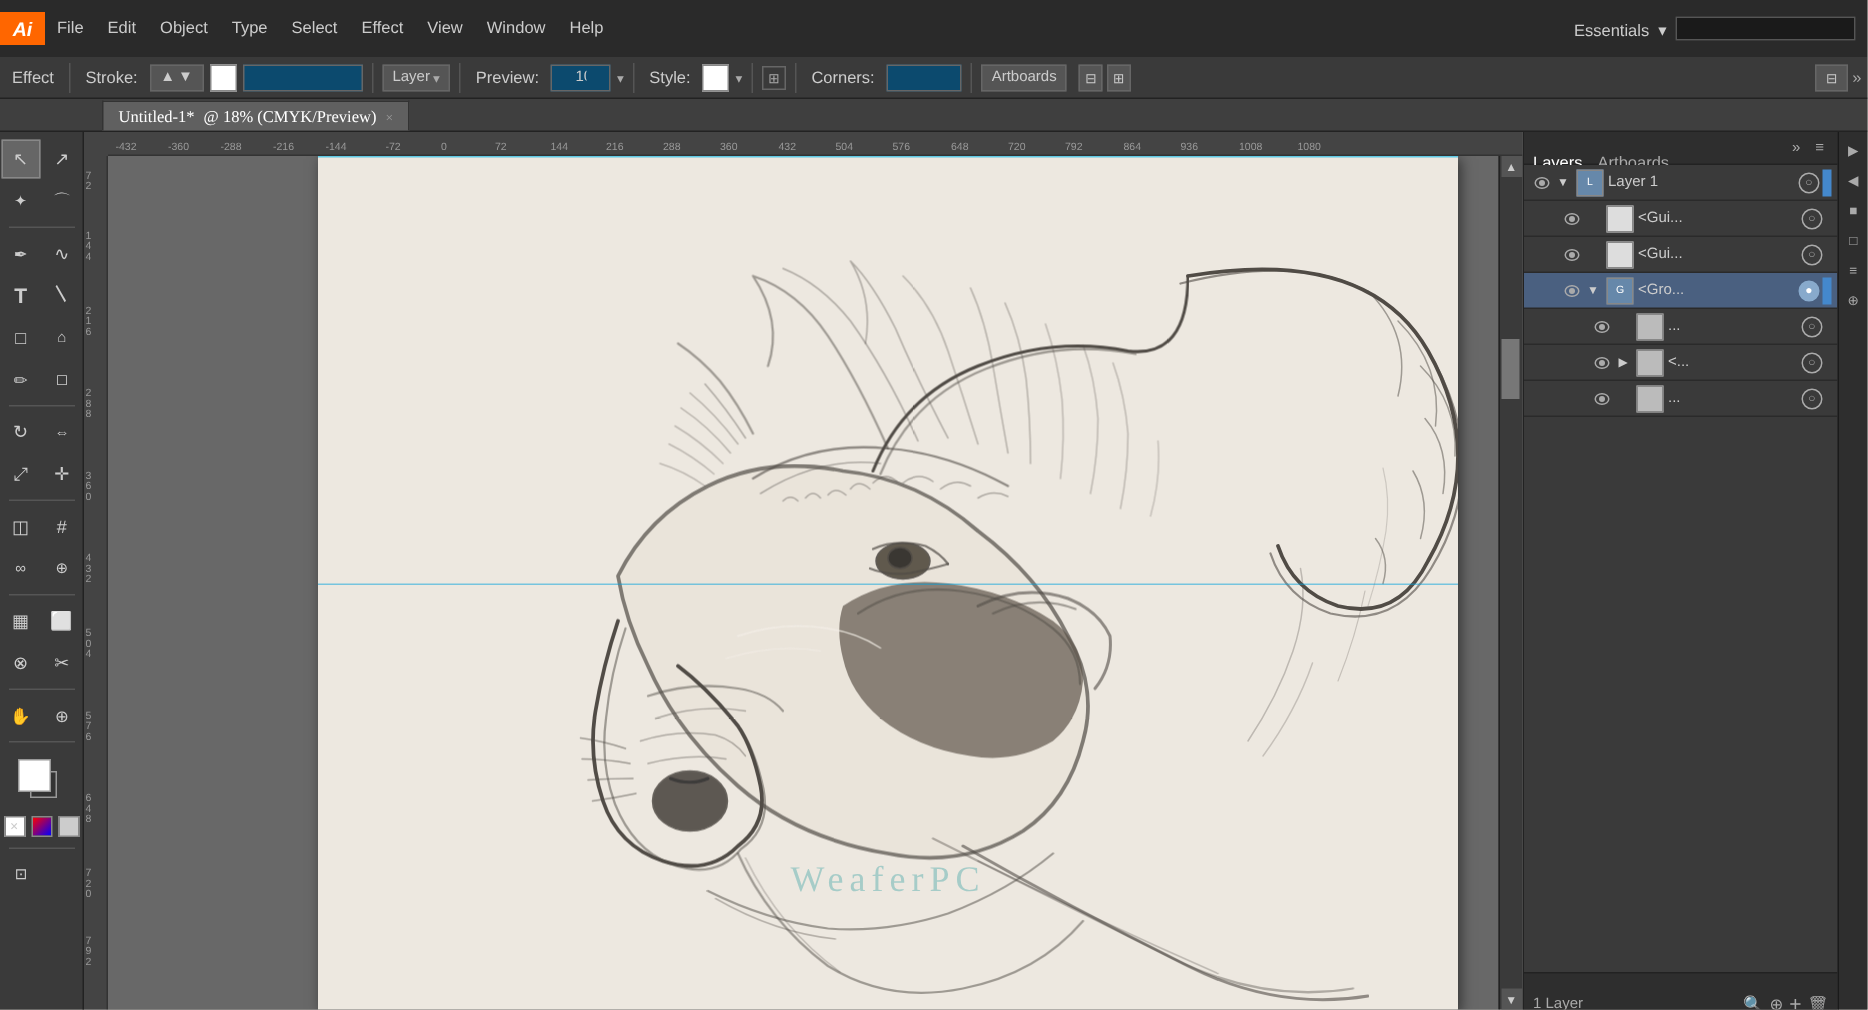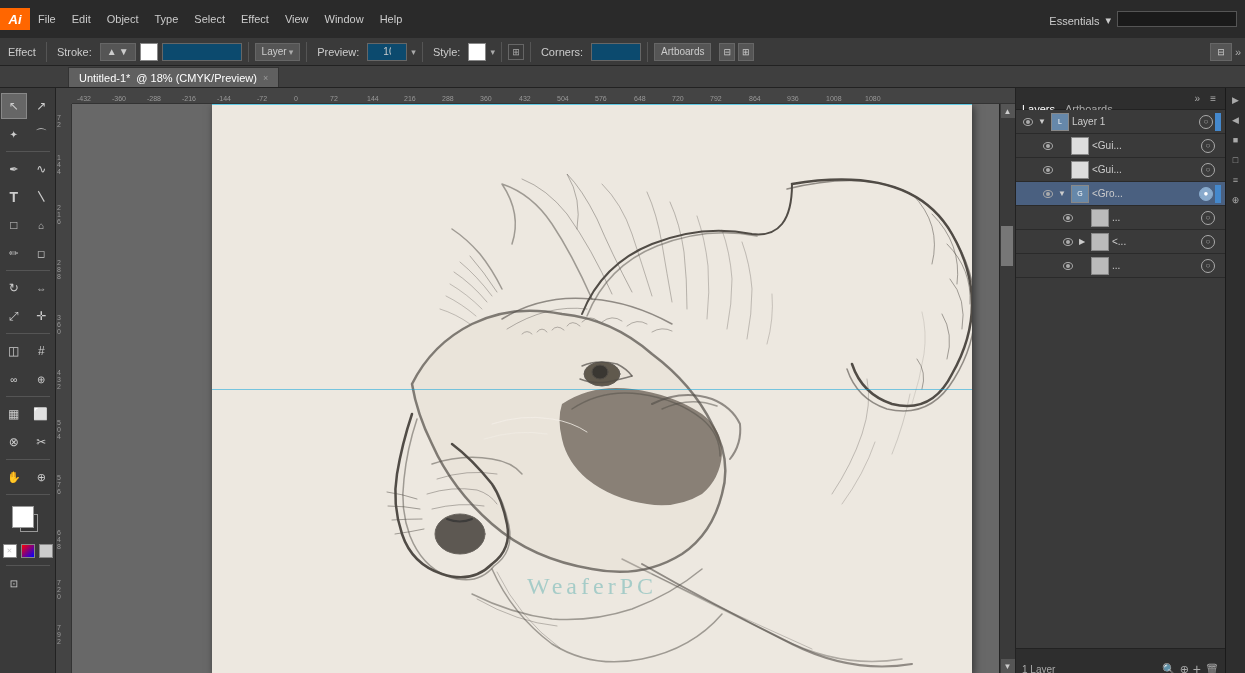--- a/index.html
+++ b/index.html
@@ -44,20 +44,21 @@
 
     
     #tabbar {
       width: 100%; height: 22px; background: #3f3f3f; display: flex; align-items: flex-end;
       padding-left: 68px; border-bottom: 1px solid #222;
     }
     .tab {
       height: 20px; padding: 0 10px; background: #525252; border: 1px solid #333;
       border-bottom: none; color: #ccc; font-size: 11px; display: flex; align-items: center; gap: 6px;
       cursor: pointer;
+      font-family: Liberation Serif, serif;
     }
     .tab.active { background: #606060; color: #fff; }
     .tab-close { font-size: 9px; color: #999; cursor: pointer; }
 
     
     #main { display: flex; width: 100%; height: calc(673px - 22px - 28px - 22px); }
 
     
     #toolbox {
       width: 56px; background: #3a3a3a; border-right: 1px solid #222;

